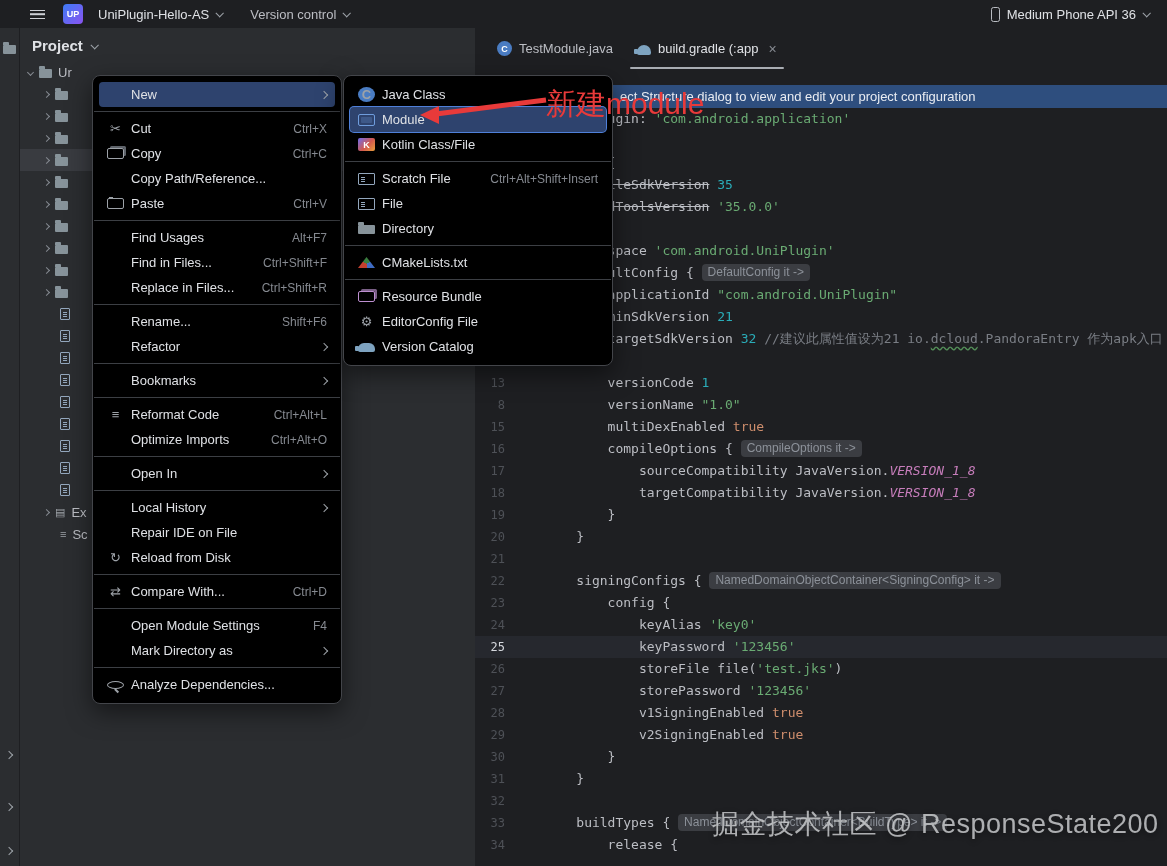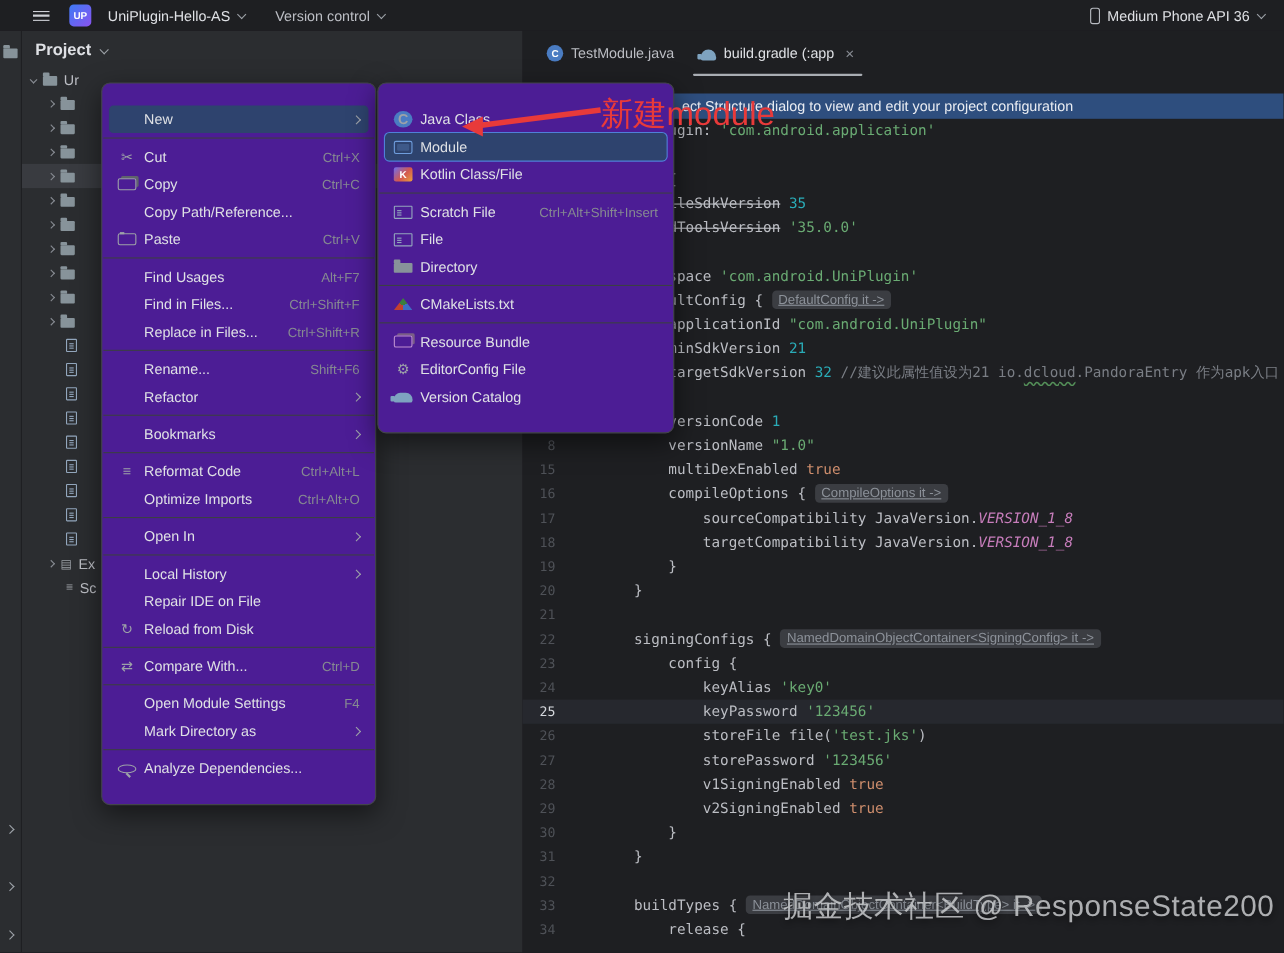--- a/index.html
+++ b/index.html
@@ -77,25 +77,25 @@
   .gutter-num { display:inline-block; width:30px; text-align:right; margin-right:40px;
     color:#4e5157; font-size:12px; }
   .code-line.current .gutter-num { color:#d5d8dd; }
   .plain { color:#bcbec4; } .str { color:#6aab73; } .num { color:#2aacb8; }
   .kw { color:#cf8e6d; } .cmt { color:#7a7e85; }
   .field { color:#c77dbb; font-style:italic; }
   .strike { text-decoration:line-through; }
   .typo { text-decoration:underline wavy #549159; text-underline-offset:3px; }
   .inlay { display:inline-block; background:#3b3d42; color:#8c9199; border-radius:4px; padding:0 6px;
     font-size:12px; line-height:17px; height:17px; vertical-align:1px;
-    font-family:"Liberation Sans",sans-serif;text-decoration:underline; }
-
-  
-  .menu { position:absolute; background:#4c1d95; border:1px solid #43454a; border-radius:8px;
-    box-shadow:0 8px 24px rgba(0,0,0,.5); padding:20px 0; }
+    font-family:"Liberation Sans",sans-serif; }
+
+  
+  .menu { position:absolute; background:#000000; border:1px solid #43454a; border-radius:8px;
+    box-shadow:0 8px 24px rgba(0,0,0,.5); padding:6px 0; }
   .context-menu { left:92px; top:75px; width:250px; z-index:50; }
   .submenu { left:343px; top:75px; width:270px; z-index:51; }
   .menu-item { height:25px; display:flex; align-items:center; margin:0 6px; padding:0 8px;
     border-radius:4px; font-size:13px; color:#dfe1e5; }
   .menu-item.selected { background:#2e436e; }
   .submenu .menu-item.selected { box-shadow:0 0 0 1px #4f80d9; }
   .mi-icon { width:17px; min-width:17px; margin-right:7px; display:flex; align-items:center;
     justify-content:center; color:#9da2a8; font-size:13px; }
   .mi-label { flex:1; white-space:nowrap; overflow:hidden; }
   .mi-shortcut { color:#868a91; font-size:12px; margin-left:14px; white-space:nowrap; }

